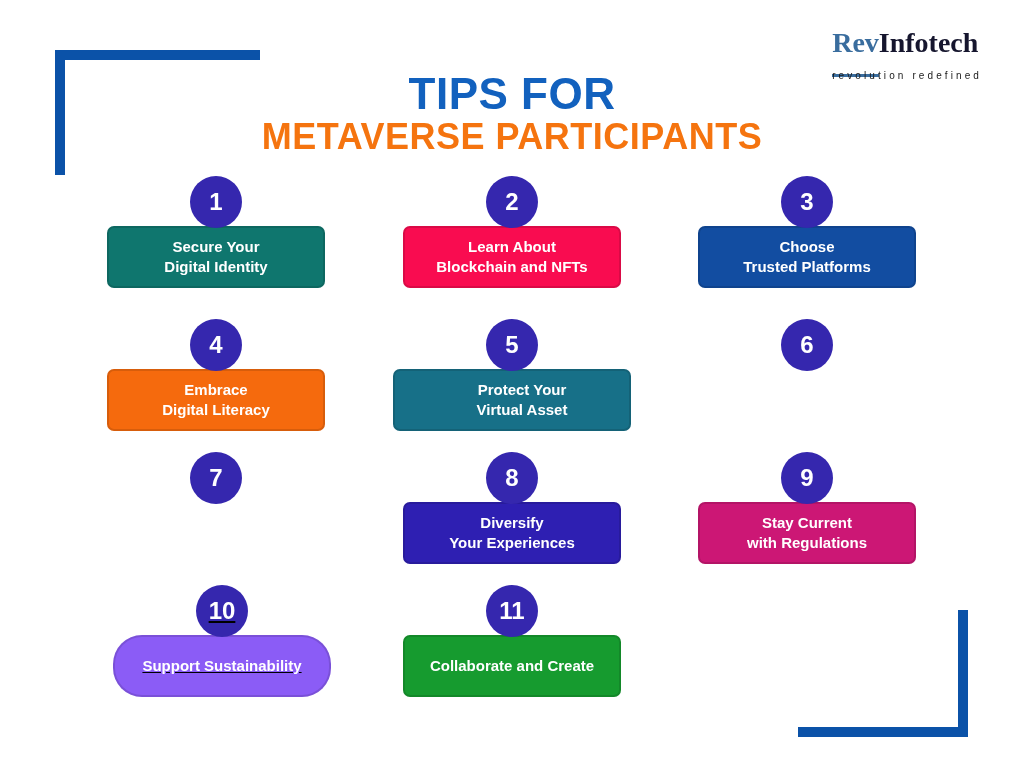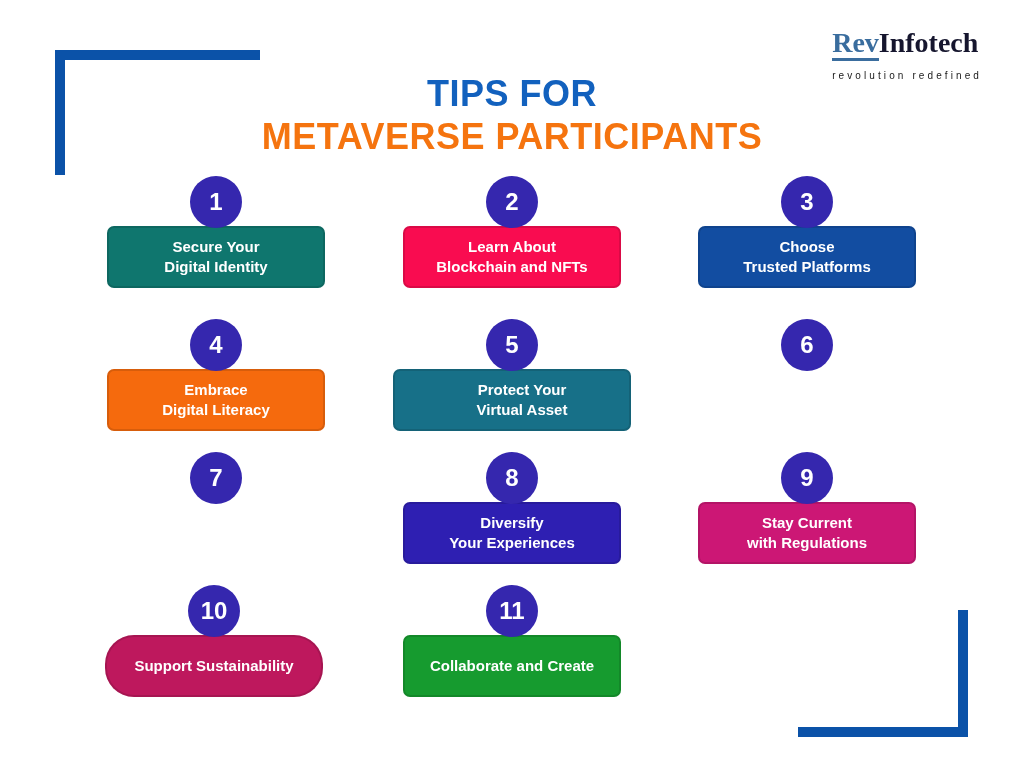--- a/index.html
+++ b/index.html
@@ -10,26 +10,26 @@
   }
   
   .bracket{position:absolute;box-sizing:border-box;}
   .bracket.tl{left:55px;top:50px;width:205px;height:125px;
     border-top:10px solid var(--bracket);border-left:10px solid var(--bracket);}
   .bracket.br{left:798px;top:610px;width:170px;height:127px;
     border-bottom:10px solid var(--bracket);border-right:10px solid var(--bracket);}
   
   .title{position:absolute;top:72px;left:0;width:100%;text-align:center;
     font-weight:800;letter-spacing:.5px;line-height:43px;}
-  .title .l1{font-size:36px;color:var(--title_line1);}
+  .title .l1{font-size:44px;color:var(--title_line1);}
   .title .l2{font-size:36px;color:var(--title_line2);}
   
   .logo{position:absolute;top:28px;right:42px;text-align:left;}
   .logo .brand{font-family:"Liberation Serif",serif;font-weight:700;font-size:28px;line-height:30px;white-space:nowrap;}
-  .logo .brand .rev{color:var(--logo_primary);border-bottom:3px solid var(--logo_primary);padding-bottom:0px;margin-top:38px;}
+  .logo .brand .rev{color:var(--logo_primary);border-bottom:3px solid var(--logo_primary);padding-bottom:16px;margin-top:38px;}
   .logo .brand .rest{color:var(--logo_secondary);}
   .logo .tagline{margin-top:12px;font-size:10px;font-weight:400;letter-spacing:3.1px;
     color:var(--tagline);white-space:nowrap;}
   
   .tips{position:absolute;left:0;top:0;width:100%;height:100%;}
   .tip{position:absolute;width:218px;display:flex;flex-direction:column;align-items:center;}
   .tip .badge{width:52px;height:52px;border-radius:50%;background:var(--badge);
     color:#fff;font-size:24px;font-weight:700;display:flex;align-items:center;
     justify-content:center;margin-bottom:-2px;z-index:2;}
   .tip .box{width:100%;height:62px;border-radius:7px;display:flex;flex-direction:column;
@@ -104,23 +104,23 @@
           <div>Your Experiences</div>
         </div>
       </div>
       <div class="tip" style="left: 698px; top: 452px;">
         <div class="badge">9</div>
         <div class="box" style="background: rgb(204, 23, 117);">
           <div>Stay Current</div>
           <div>with Regulations</div>
         </div>
       </div>
-      <div class="tip" style="left: 105px; top: 585px;">
+      <div class="tip" style="left: 113px; top: 585px; text-decoration: underline;">
         <div class="badge">10</div>
-        <div class="box" style="background: #be185d; border-radius: 29px;">
+        <div class="box" style="background: #8b5cf6; border-radius: 29px;">
           <div>Support Sustainability</div>
         </div>
       </div>
       <div class="tip" style="left: 403px; top: 585px;">
         <div class="badge">11</div>
         <div class="box" style="background: rgb(22, 155, 47);">
           <div>Collaborate and Create</div>
         </div>
       </div>
     </div>

